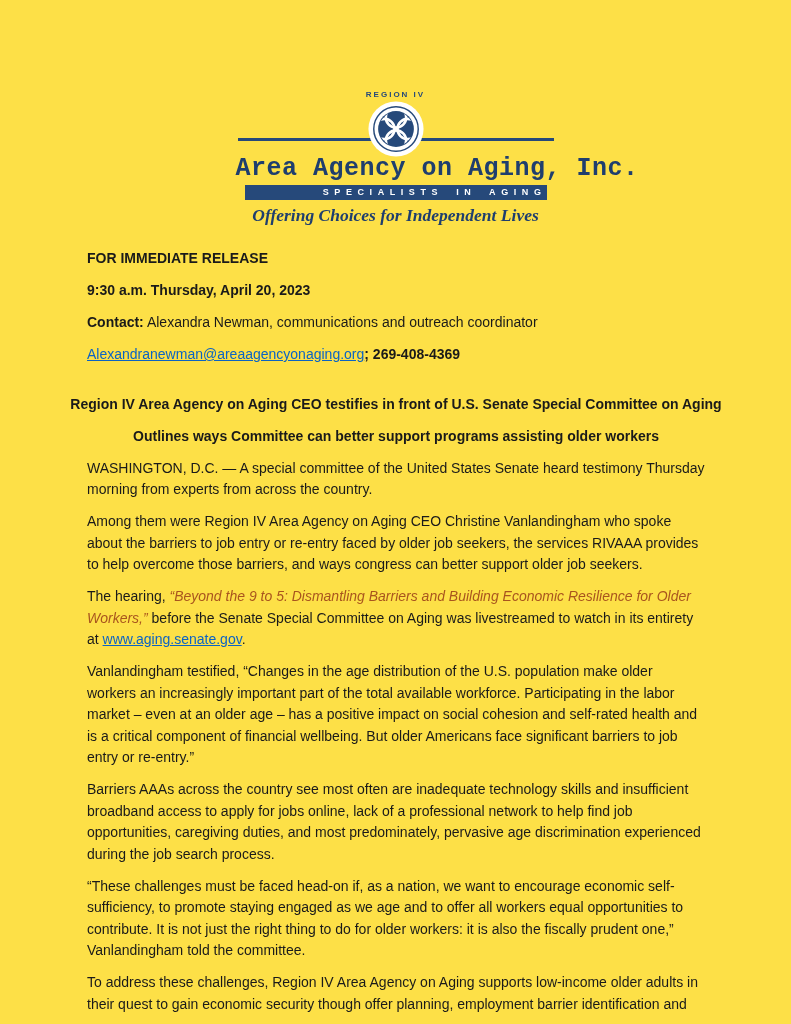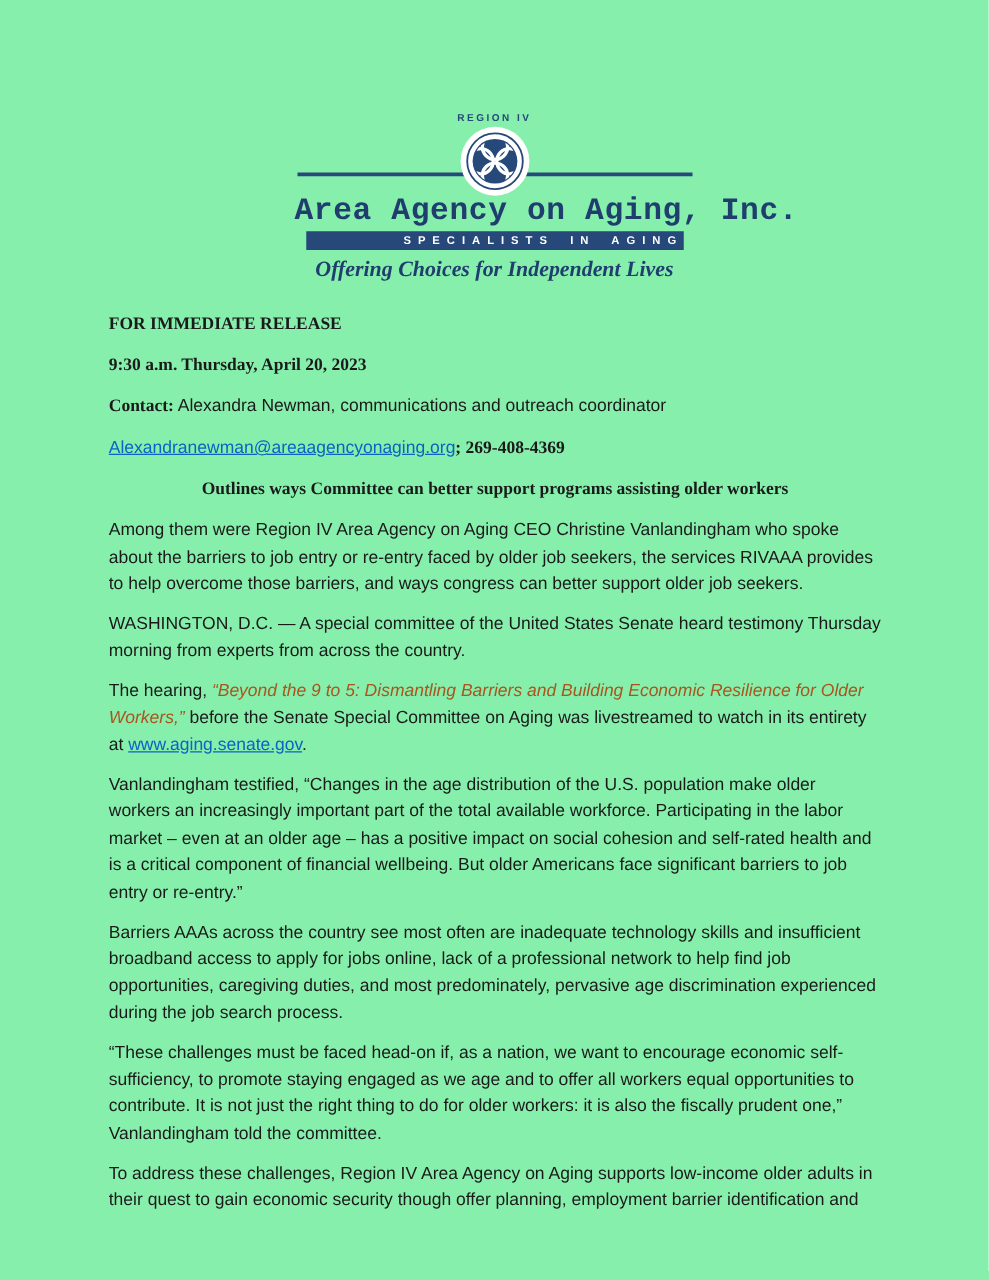--- a/index.html
+++ b/index.html
@@ -5,21 +5,21 @@
   :root{
     --navy:#26497A;
     --navy-dark:#1F3E6E;
     --accent:#A9551E;
     --link:#0B63C4;
     --text:#1A1A1A;
   }
   *{box-sizing:border-box;}
   html,body{margin:0;padding:0;background:#ffffff;}
   .page{
-    width:791px;height:1024px;margin:0 auto;background:#86efac;position:relative;
+    width:791px;height:1024px;margin:0 auto;background:#fde047;position:relative;
     overflow:hidden;font-family:"Liberation Sans",sans-serif;color:var(--text);
   }
   
   .logo{width:320px;margin:90px auto 0;text-align:center;}
   .region-label{
     font-size:8px;font-weight:bold;letter-spacing:2px;color:var(--navy);
     margin-bottom:1px;
   }
   .emblem-wrap{position:relative;height:56px;}
   .emblem-rule{
@@ -43,21 +43,21 @@
   }
   
   .content{
     margin:22px 87px 0;width:618px;font-size:14px;line-height:21.5px;
   }
   .content p{margin:0 0 10.5px;}
   p.center{text-align:center;}
   p.headline-row{margin-left:-32px;margin-right:-32px;white-space:nowrap;}
   p.mt-lg{margin-top:28px;}
   .run-normal{font-weight:normal;margin-top:23px;}
-  .run-bold{font-weight:bold;font-family:Liberation Serif, serif;}
+  .run-bold{font-weight:bold;}
   .run-italic-accent{font-style:italic;color:var(--accent);}
   a.run-link{color:var(--link);text-decoration:underline;cursor:pointer;}
 </style>
 </head>
 <body>
 
 <div class="page">
 
   <div class="logo">
     <div class="region-label">REGION IV</div>
@@ -83,23 +83,24 @@
     <div class="org-name">Area Agency on Aging, Inc.</div>
     <div class="banner-bar">SPECIALISTS IN AGING</div>
     <div class="tagline">Offering Choices for Independent Lives</div>
   </div>
 
   <div class="content">
       <p class=""><span class="run-bold">FOR IMMEDIATE RELEASE</span></p>
       <p class=""><span class="run-bold">9:30 a.m. Thursday, April 20, 2023</span></p>
       <p class=""><span class="run-bold">Contact:</span><span class="run-normal"> Alexandra Newman, communications and outreach coordinator</span></p>
       <p class=""><a class="run-link" href="#">Alexandranewman@areaagencyonaging.org</a><span class="run-bold">; 269-408-4369</span></p>
+      <p class="center headline-row mt-lg"><span class="run-bold">Region IV Area Agency on Aging CEO testifies in front of U.S. Senate Special Committee on Aging</span></p>
       <p class="center "><span class="run-bold">Outlines ways Committee can better support programs assisting older workers</span></p>
+      <p class=""><span class="run-normal">WASHINGTON, D.C. — A special committee of the United States Senate heard testimony Thursday morning from experts from across the country.</span></p>
       <p class=""><span class="run-normal">Among them were Region IV Area Agency on Aging CEO Christine Vanlandingham who spoke about the barriers to job entry or re-entry faced by older job seekers, the services RIVAAA provides to help overcome those barriers, and ways congress can better support older job seekers.</span></p>
-      <p class=""><span class="run-normal">WASHINGTON, D.C. — A special committee of the United States Senate heard testimony Thursday morning from experts from across the country.</span></p>
       <p class=""><span class="run-normal">The hearing, </span><span class="run-italic-accent">“Beyond the 9 to 5: Dismantling Barriers and Building Economic Resilience for Older Workers,”</span><span class="run-normal"> before the Senate Special Committee on Aging was livestreamed to watch in its entirety at </span><a class="run-link" href="#">www.aging.senate.gov</a><span class="run-normal">.</span></p>
       <p class=""><span class="run-normal">Vanlandingham testified, “Changes in the age distribution of the U.S. population make older workers an increasingly important part of the total available workforce. Participating in the labor market – even at an older age – has a positive impact on social cohesion and self-rated health and is a critical component of financial wellbeing. But older Americans face significant barriers to job entry or re-entry.”</span></p>
       <p class=""><span class="run-normal">Barriers AAAs across the country see most often are inadequate technology skills and insufficient broadband access to apply for jobs online, lack of a professional network to help find job opportunities, caregiving duties, and most predominately, pervasive age discrimination experienced during the job search process.</span></p>
       <p class=""><span class="run-normal">“These challenges must be faced head-on if, as a nation, we want to encourage economic self-sufficiency, to promote staying engaged as we age and to offer all workers equal opportunities to contribute. It is not just the right thing to do for older workers: it is also the fiscally prudent one,” Vanlandingham told the committee.</span></p>
       <p class=""><span class="run-normal">To address these challenges, Region IV Area Agency on Aging supports low-income older adults in their quest to gain economic security though offer planning, employment barrier identification and</span></p>
     </div>
 
 </div>
 
 </body></html>

